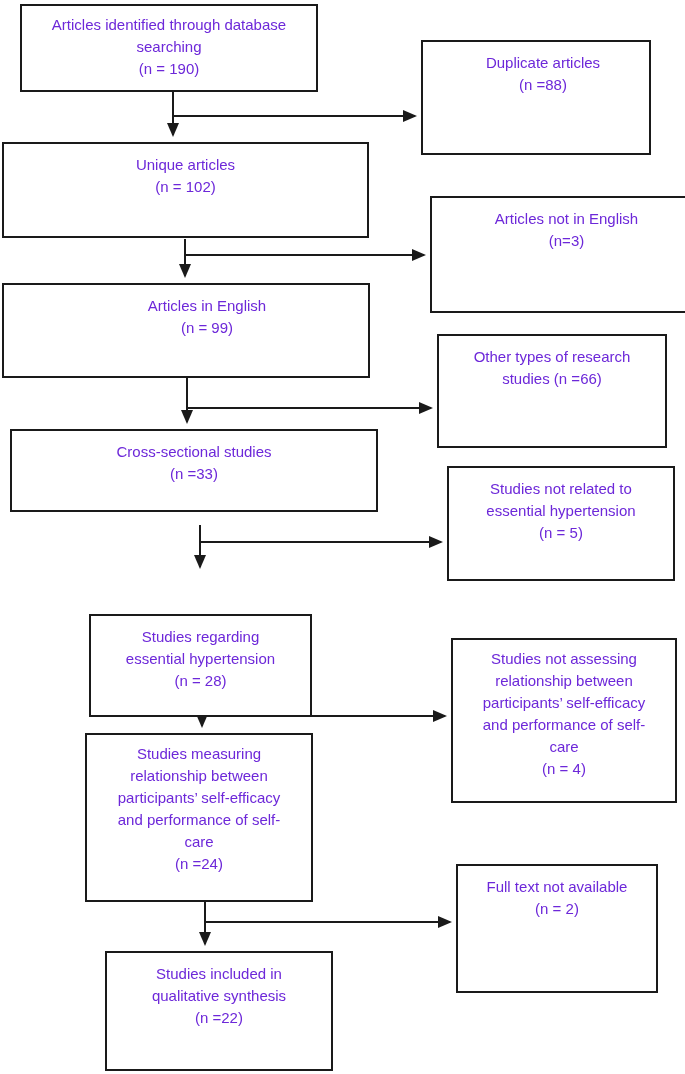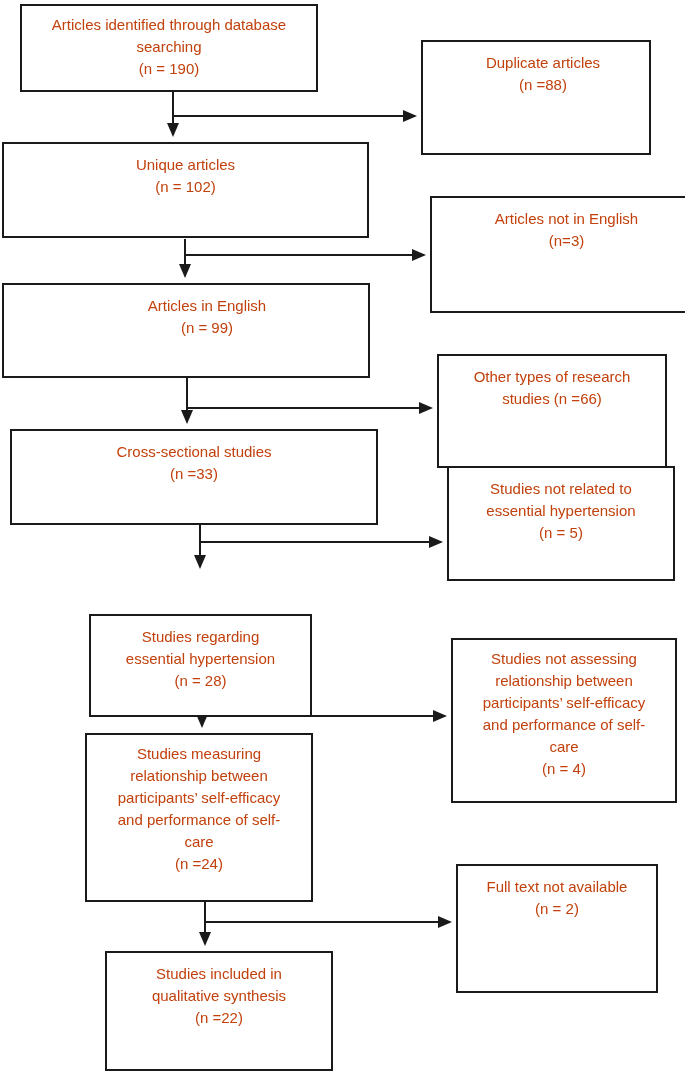--- a/index.html
+++ b/index.html
@@ -20,21 +20,21 @@
     left: 0;
     top: 0;
     width: 685px;
     height: 1074px;
   }
   .box {
     position: absolute;
     box-sizing: border-box;
     border: 2px solid #1a1a1a;
     background: #ffffff;
-    color: #c2410c;
+    color: #6d28d9;
     font-size: 15px;
     line-height: 22px;
     text-align: center;
     white-space: pre-line;
     padding: 10px 6px 0 6px;
   }
 </style>
 </head>
 <body>
 
@@ -71,21 +71,21 @@
   <div class="box" style="left:20px; top:4px; width:298px; height:88px; padding-top:8px;">Articles identified through database
 searching
 (n = 190)</div>
 
   <div class="box" style="left:2px; top:142px; width:367px; height:96px;">Unique articles
 (n = 102)</div>
 
   <div class="box" style="left:2px; top:283px; width:368px; height:95px;padding-left:48px;">Articles in English
 (n = 99)</div>
 
-  <div class="box" style="left:10px; top:429px; width:368px; height:96px;">Cross-sectional studies
+  <div class="box" style="left:10px; top:429px; width:368px; height:83px;">Cross-sectional studies
 (n =33)</div>
 
   <div class="box" style="left:89px; top:574px; width:223px; height:103px;margin-top:40px;">Studies regarding
 essential hypertension
 (n = 28)</div>
 
   <div class="box" style="left:85px; top:733px; width:228px; height:169px; padding-top:8px;">Studies measuring
 relationship between
 participants’ self-efficacy
 and performance of self-
@@ -95,21 +95,21 @@
   <div class="box" style="left:105px; top:951px; width:228px; height:120px;">Studies included in
 qualitative synthesis
 (n =22)</div>
 
   <div class="box" style="left:421px; top:40px; width:230px; height:115px;padding-left:20px;">Duplicate articles
 (n =88)</div>
 
   <div class="box" style="left:430px; top:196px; width:273px; height:117px;">Articles not in English
 (n=3)</div>
 
-  <div class="box" style="left:437px; top:334px; width:230px; height:114px;margin-top:20px;">Other types of research
+  <div class="box" style="left:437px; top:334px; width:230px; height:114px;">Other types of research
 studies (n =66)</div>
 
   <div class="box" style="left:447px; top:466px; width:228px; height:115px;">Studies not related to
 essential hypertension
 (n = 5)</div>
 
   <div class="box" style="left:451px; top:638px; width:226px; height:165px; padding-top:8px;">Studies not assessing
 relationship between
 participants’ self-efficacy
 and performance of self-

